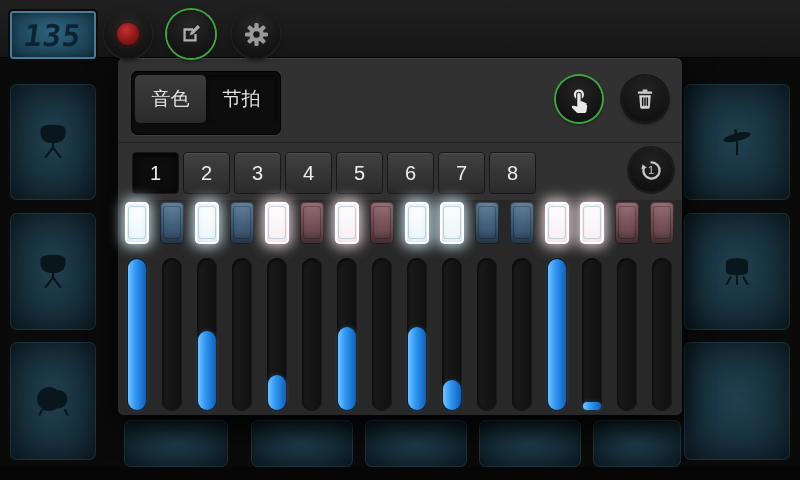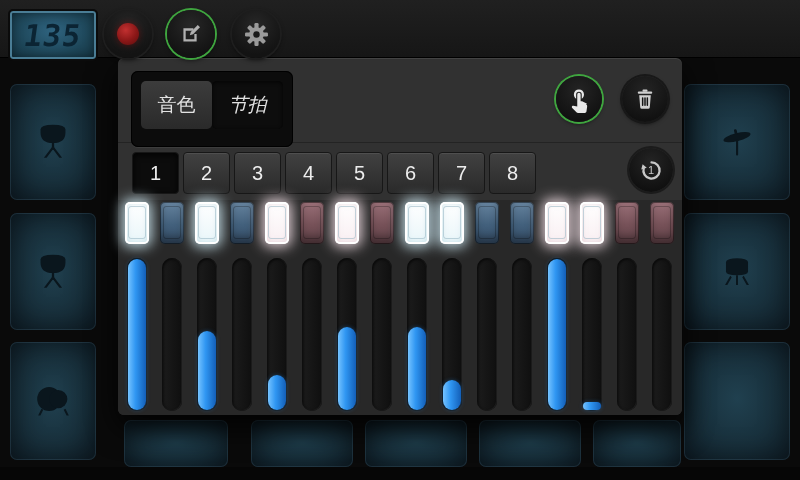--- a/index.html
+++ b/index.html
@@ -33,25 +33,25 @@
        box-shadow:inset 0 0 0 1px rgba(110,160,190,.16), inset 0 0 30px rgba(0,0,0,.45);
        display:flex;align-items:center;justify-content:center;cursor:pointer;}
   .bottom-strip{position:absolute;left:0;top:467px;width:800px;height:13px;background:#060606;z-index:3;}
 
   
   .panel{position:absolute;left:118px;top:58px;width:564px;height:357px;z-index:10;
          background:#313131;border-radius:6px;
          box-shadow:0 12px 30px rgba(0,0,0,.85), inset 0 1px 0 rgba(255,255,255,.09);}
   .panel-header{position:absolute;left:0;top:0;width:564px;height:84px;border-bottom:1px solid #232323;}
   .tabgroup{position:absolute;left:13px;top:13px;height:56px;background:#0c0c0c;border-radius:7px;
-            padding:10px;display:flex;box-shadow:inset 0 0 0 1px #000, 0 1px 0 rgba(255,255,255,.06);text-align:center;}
+            padding:4px;display:flex;box-shadow:inset 0 0 0 1px #000, 0 1px 0 rgba(255,255,255,.06);text-align:center;}
   .tab{width:71px;height:48px;display:flex;align-items:center;justify-content:center;
        font-size:19px;color:#e2e2e2;border-radius:5px;cursor:pointer;}
   .tab[data-active="false"]{background:linear-gradient(#3c3c3c,#2a2a2a);}
-  .tab[data-active="true"]{background:#0d0d0d;box-shadow:inset 0 1px 4px rgba(0,0,0,.8);font-style:italic;}
+  .tab[data-active="true"]{background:#0d0d0d;box-shadow:inset 0 1px 4px rgba(0,0,0,.8);}
   .hdr-btn{position:absolute;top:18px;width:46px;height:46px;border-radius:50%;border:none;padding:0;
            background:radial-gradient(circle at 50% 32%, #242424, #111 75%);
            box-shadow:0 0 0 2px #181818, 0 2px 4px rgba(0,0,0,.6);
            display:flex;align-items:center;justify-content:center;cursor:pointer;}
   .hdr-btn.ring{box-shadow:0 0 0 2px #3fa53f, 0 2px 4px rgba(0,0,0,.6);}
   #tap-button{right:80px;} #delete-button{right:14px;}
 
   .bars-section{position:absolute;left:0;top:84px;width:564px;height:58px;border-bottom:1px solid #232323;}
   .bars{position:absolute;left:14px;top:10px;display:flex;gap:4px;}
   .bar-btn{width:45px;height:40px;border-radius:4px;display:flex;align-items:center;justify-content:center;

